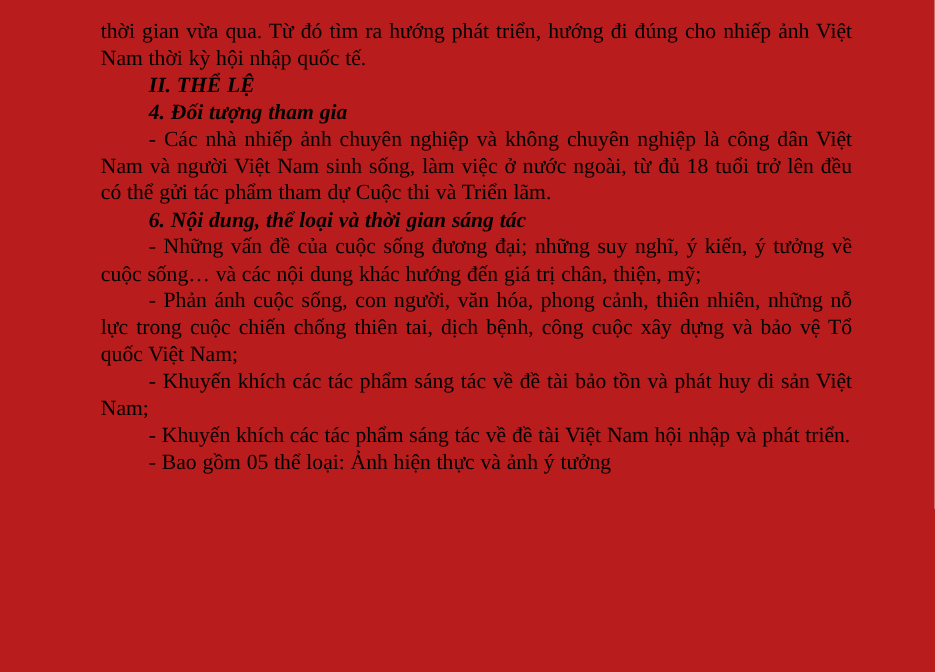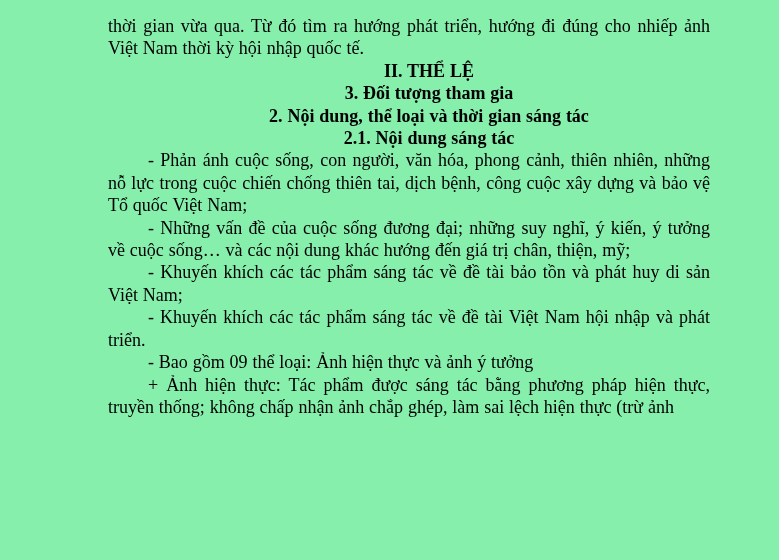--- a/index.html
+++ b/index.html
@@ -9,51 +9,51 @@
   }
   body {
     width: 779px;
     height: 560px;
     overflow: hidden;
   }
   .doc-page {
     box-sizing: border-box;
     width: 779px;
     height: 560px;
-    padding: 15px 69px 0 108px;
-    background: #86efac;
+    padding: 15px 69px 0 84px;
+    background: #b91c1c;
     color: #000000;
     font-family: "Liberation Serif", "DejaVu Serif", serif;
     font-size: 18px;
     line-height: 22.4px;
     overflow: hidden;
   }
   .doc-page p {
     margin: 0;
     padding: 0;
     text-align: justify;
     text-indent: 40px;
     word-spacing: 0.02em;
   }
   .doc-page p.noindent {
     text-indent: 0;
   }
   .doc-page p.heading {
     font-weight: bold;
-    text-align: center;
+    text-align: left;
+    font-style: italic;
   }
 </style>
 </head>
 <body>
 
 <div class="doc-page">
   <p class="noindent">thời gian vừa qua. Từ đó tìm ra hướng phát triển, hướng đi đúng cho nhiếp ảnh Việt Nam thời kỳ hội nhập quốc tế.</p>
   <p class="heading">II. THỂ LỆ</p>
-  <p class="heading">3. Đối tượng tham gia</p>
-  <p class="heading">2. Nội dung, thể loại và thời gian sáng tác</p>
-  <p class="heading">2.1. Nội dung sáng tác</p>
+  <p class="heading">4. Đối tượng tham gia</p>
+  <p>- Các nhà nhiếp ảnh chuyên nghiệp và không chuyên nghiệp là công dân Việt Nam và người Việt Nam sinh sống, làm việc ở nước ngoài, từ đủ 18 tuổi trở lên đều có thể gửi tác phẩm tham dự Cuộc thi và Triển lãm.</p>
+  <p class="heading">6. Nội dung, thể loại và thời gian sáng tác</p>
+  <p>- Những vấn đề của cuộc sống đương đại; những suy nghĩ, ý kiến, ý tưởng về cuộc sống… và các nội dung khác hướng đến giá trị chân, thiện, mỹ;</p>
   <p>- Phản ánh cuộc sống, con người, văn hóa, phong cảnh, thiên nhiên, những nỗ lực trong cuộc chiến chống thiên tai, dịch bệnh, công cuộc xây dựng và bảo vệ Tổ quốc Việt Nam;</p>
-  <p>- Những vấn đề của cuộc sống đương đại; những suy nghĩ, ý kiến, ý tưởng về cuộc sống… và các nội dung khác hướng đến giá trị chân, thiện, mỹ;</p>
   <p>- Khuyến khích các tác phẩm sáng tác về đề tài bảo tồn và phát huy di sản Việt Nam;</p>
   <p>- Khuyến khích các tác phẩm sáng tác về đề tài Việt Nam hội nhập và phát triển.</p>
-  <p>- Bao gồm 09 thể loại: Ảnh hiện thực và ảnh ý tưởng</p>
-  <p>+ Ảnh hiện thực: Tác phẩm được sáng tác bằng phương pháp hiện thực, truyền thống; không chấp nhận ảnh chắp ghép, làm sai lệch hiện thực (trừ ảnh</p>
+  <p>- Bao gồm 05 thể loại: Ảnh hiện thực và ảnh ý tưởng</p>
 </div>
 
 </body></html>

